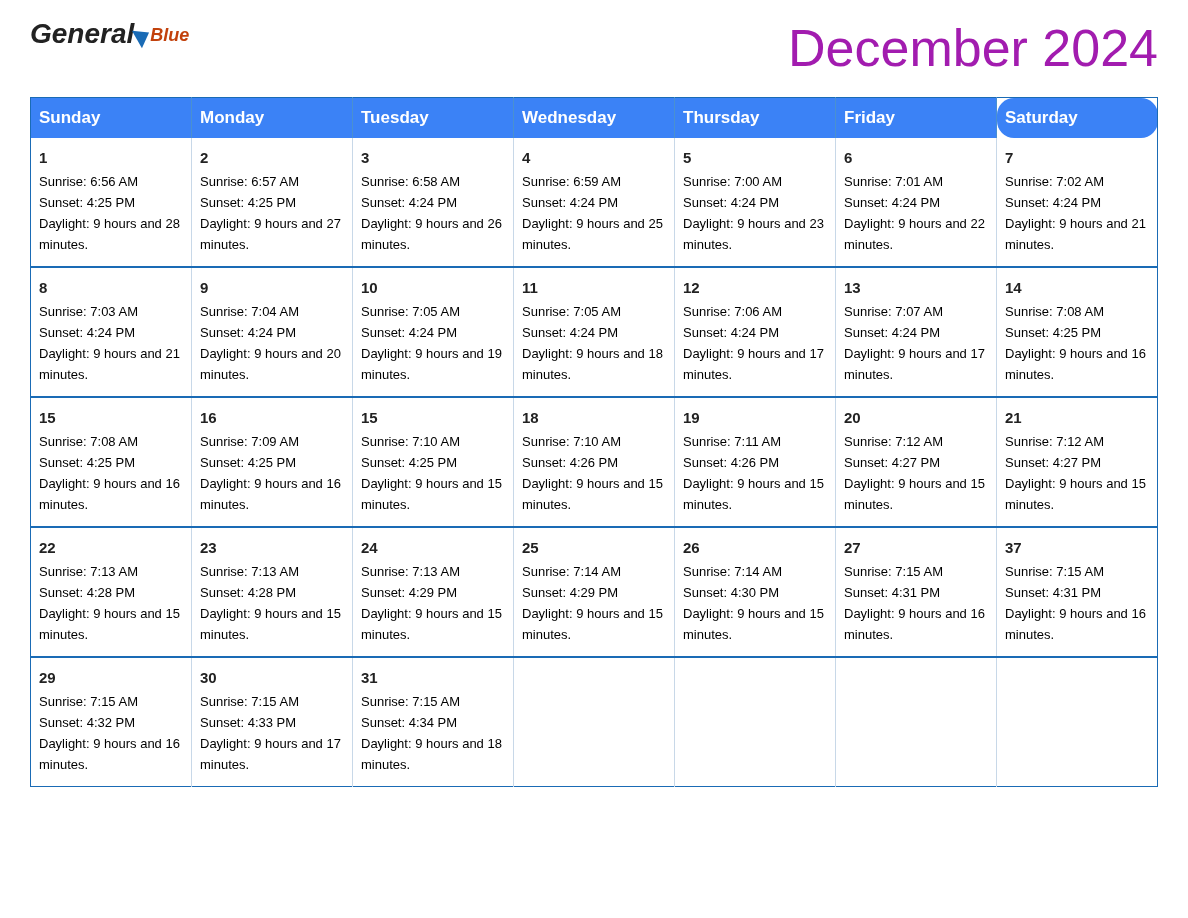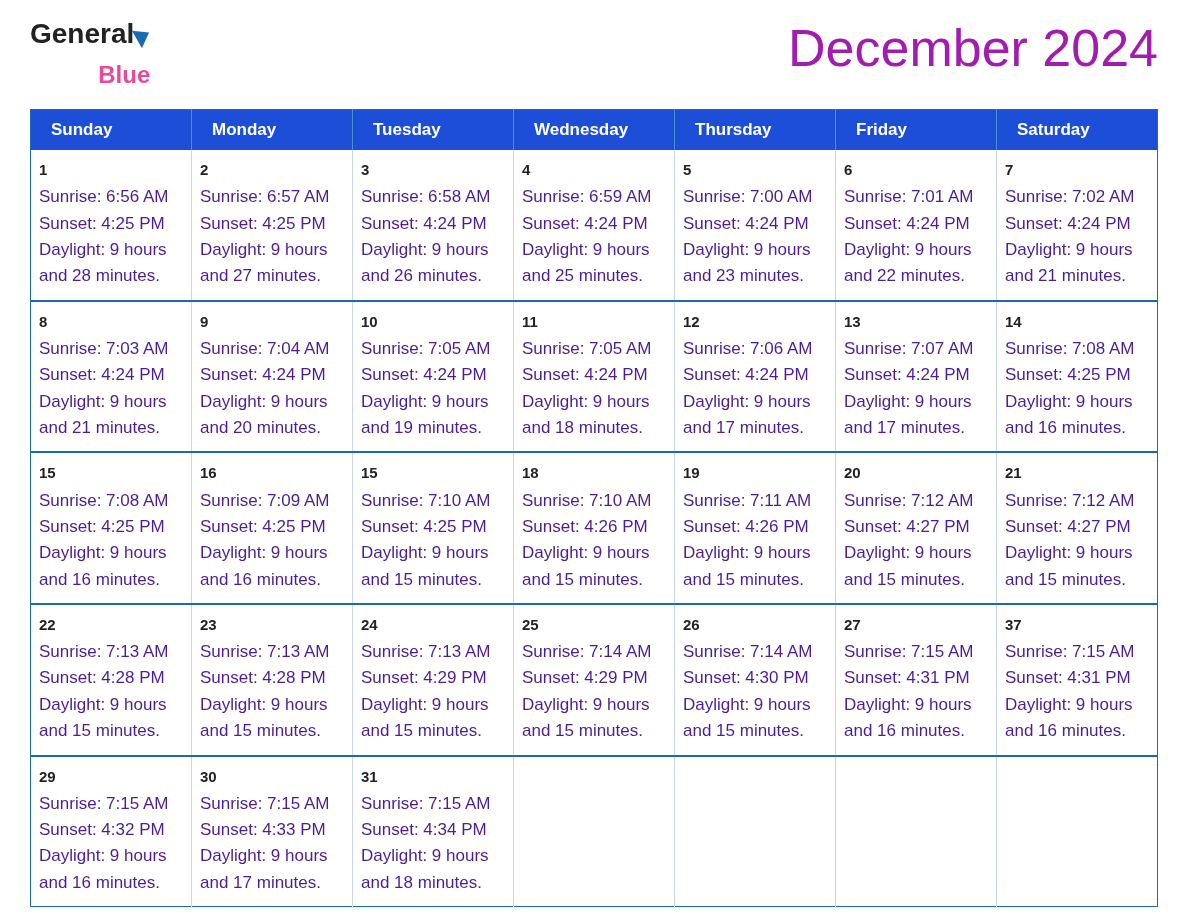--- a/index.html
+++ b/index.html
@@ -12,45 +12,46 @@
       padding: 20px 30px 30px 30px;
     }
     .header {
       display: flex;
       justify-content: space-between;
       align-items: flex-start;
       margin-bottom: 20px;
     }
     .logo {
       display: flex;
-      flex-direction: column;
-      align-items: flex-end;
+      flex-direction: row;
+      align-items: center;
+      font-style: italic;
     }
     .logo-text {
       font-size: 28px;
       font-weight: bold;
       color: #222;
       line-height: 1;
     }
     .logo-arrow {
       display: inline-block;
       width: 0;
       height: 0;
       border-top: 10px solid transparent;
       border-bottom: 10px solid transparent;
       border-left: 14px solid #1a6bb5;
       margin-left: 2px;
       vertical-align: middle;
       transform: rotate(-30deg);
     }
     .logo-sub {
-      font-size: 24px;
-      font-weight: bold;
-      color: #ec4899;
-      margin-top: 13px;
+      font-size: 18px;
+      font-weight: bold;
+      color: #c2410c;
+      margin-top: 2px;
     }
     .title-block {
       text-align: right;
     }
     .month-title {
       font-size: 52px;
       font-weight: normal;
       color: #a21caf;
       line-height: 1.1;
     }
@@ -58,51 +59,51 @@
       font-size: 22px;
       color: #444;
       margin-top: 4px;
     }
     .calendar {
       width: 100%;
       border-collapse: collapse;
       border: 1.5px solid #1a6bb5;
     }
     .calendar thead tr th {
-      background-color: #1d4ed8;
+      background-color: #3b82f6;
       color: #fff;
       font-size: 17px;
       font-weight: bold;
-      padding: 10px 20px;
+      padding: 10px 8px;
       text-align: left;
       border-right: 1px solid #4a90d0;
     }
-    .calendar thead tr th:last-child { border-right: none; }
+    .calendar thead tr th:last-child { border-right: none; border-radius: 17px; }
     .calendar tbody tr td {
       vertical-align: top;
       padding: 8px 8px 10px 8px;
       border-right: 1px solid #c8d8e8;
       border-bottom: 2px solid #1a6bb5;
       font-size: 13.5px;
       line-height: 1.55;
       width: 14.28%;
       min-height: 90px;
     }
     .calendar tbody tr td:last-child { border-right: none; }
     .calendar tbody tr:last-child td { border-bottom: none; }
     .day-num {
       font-size: 15px;
       font-weight: bold;
       color: #222;
       display: block;
       margin-bottom: 3px;
     }
     .day-info {
-      font-size: 17px;
-      color: #4c1d95;
+      font-size: 13px;
+      color: #000000;
       line-height: 1.55;
     }
     .empty-cell { background: #fff; }
   </style>
 </head>
 <body>
 
 <div class="header">
   <div class="logo">
     <div class="logo-text">

